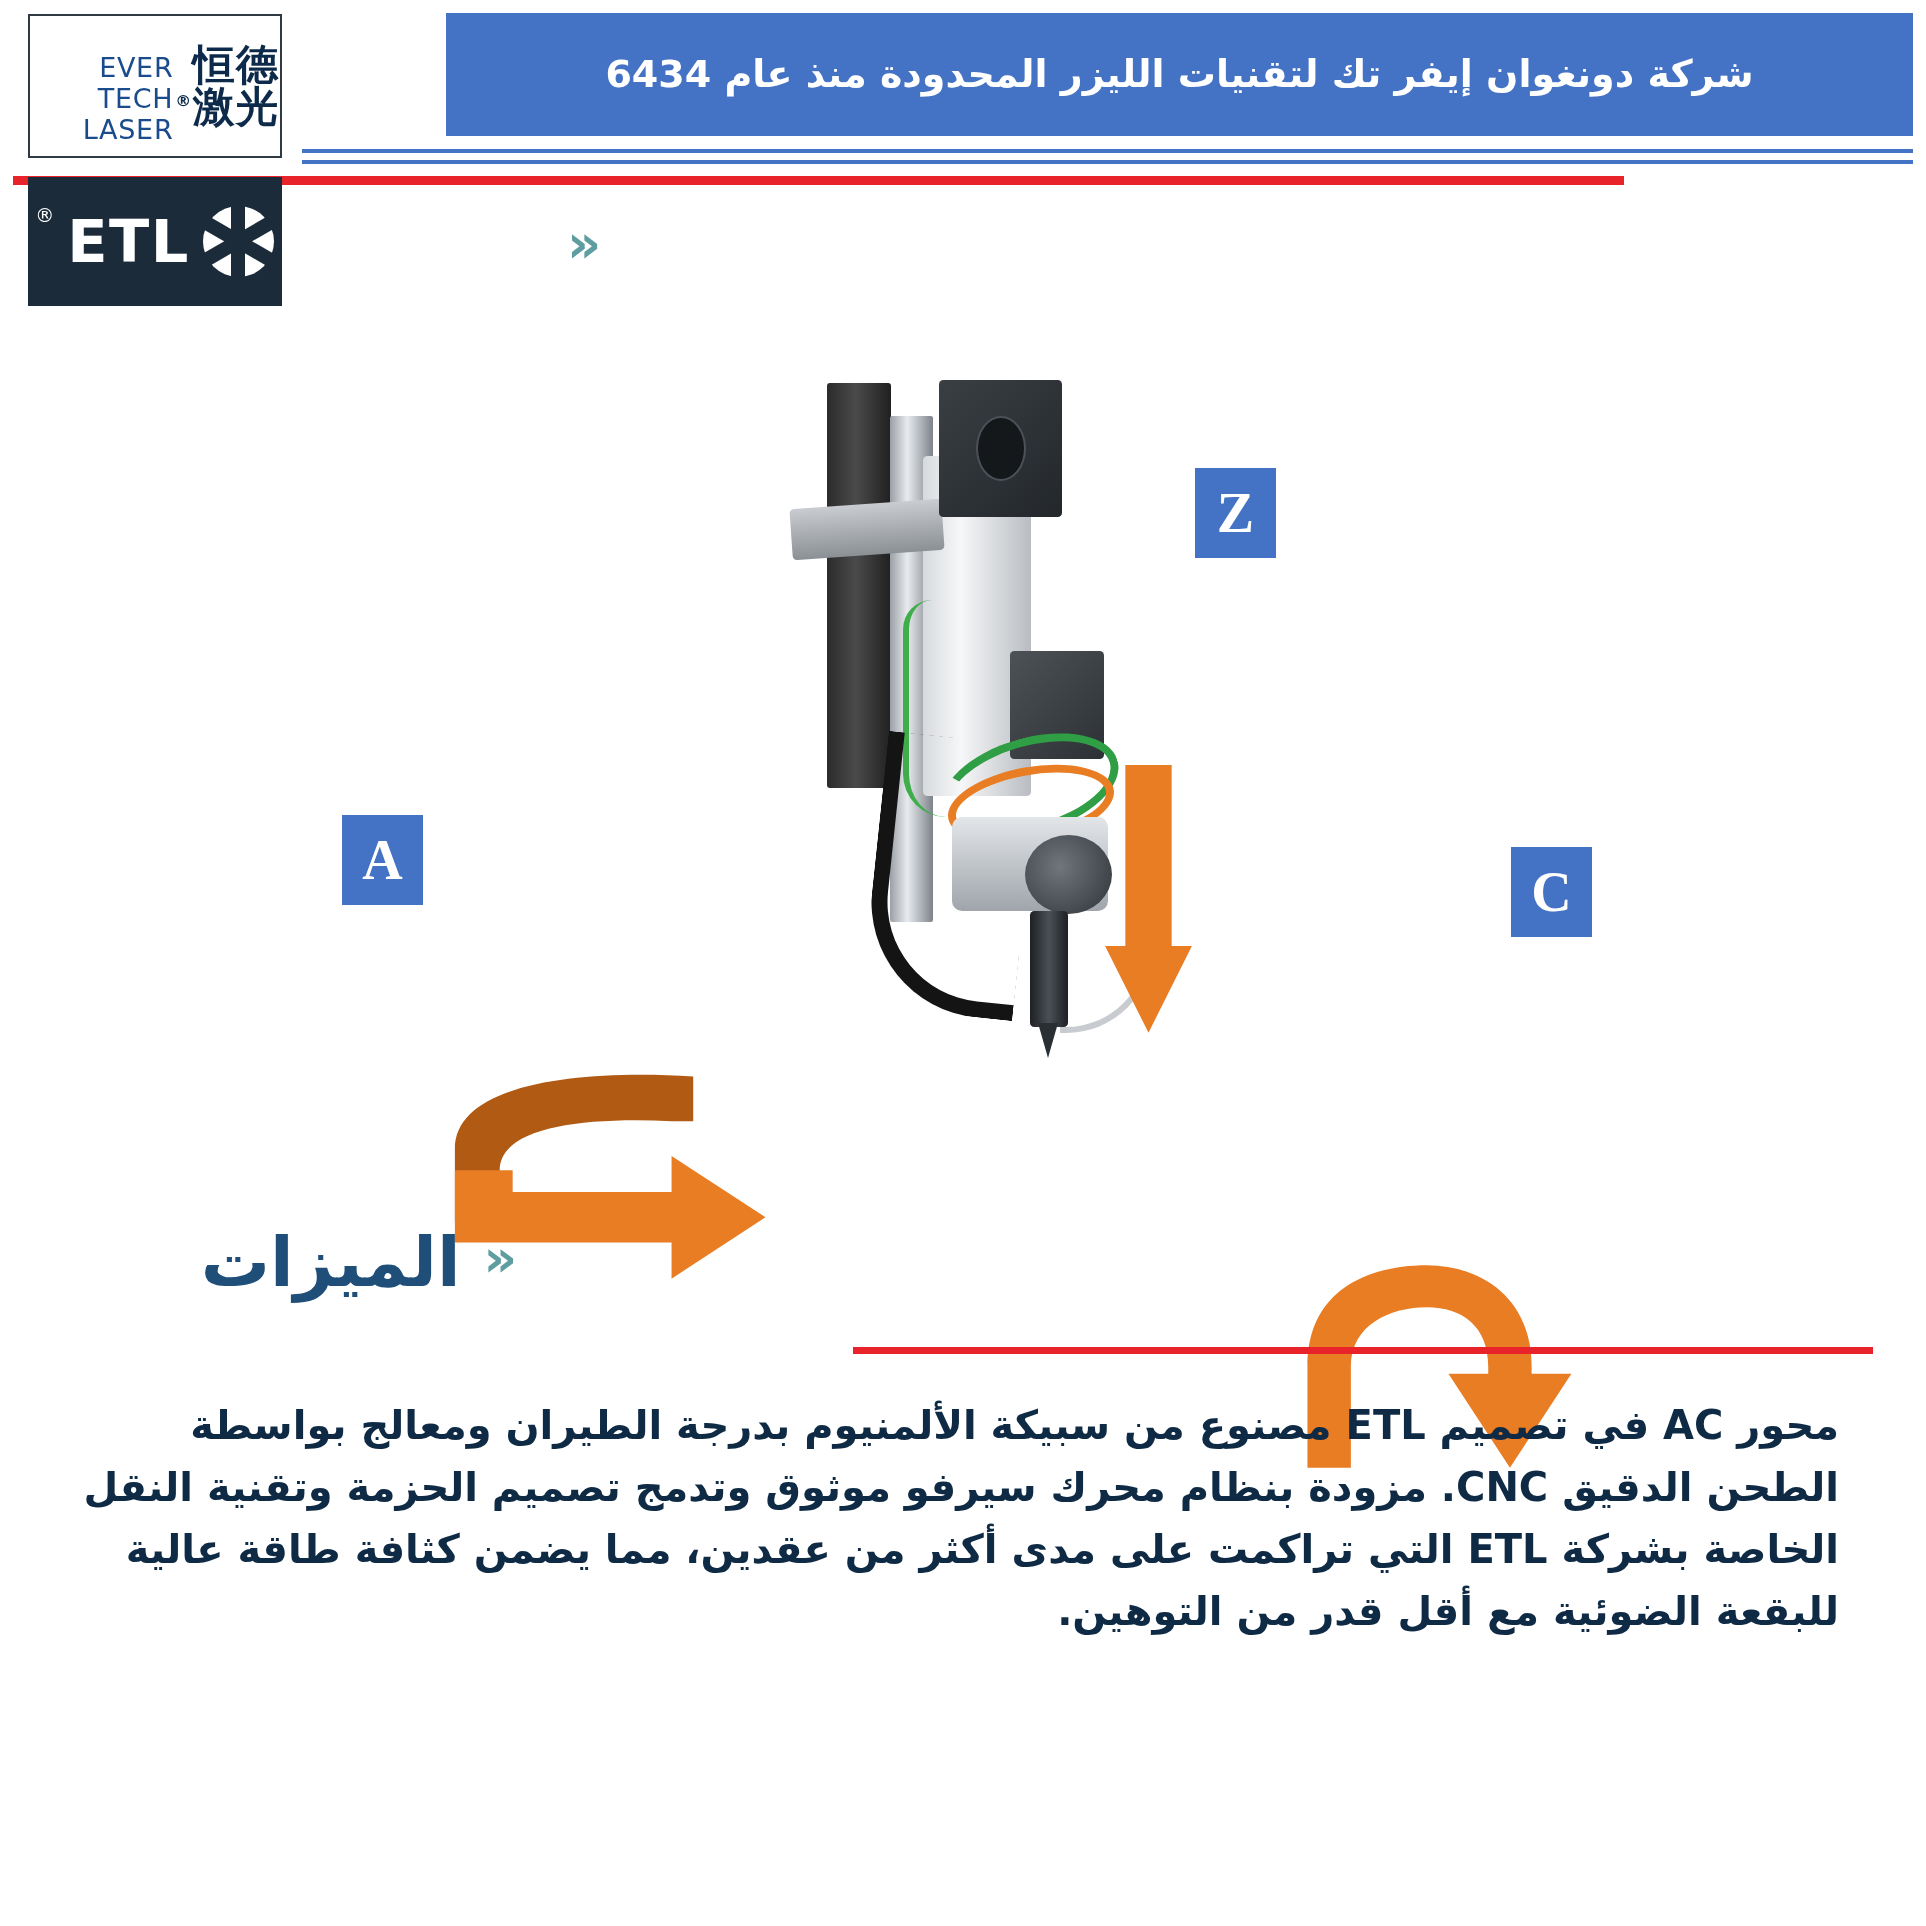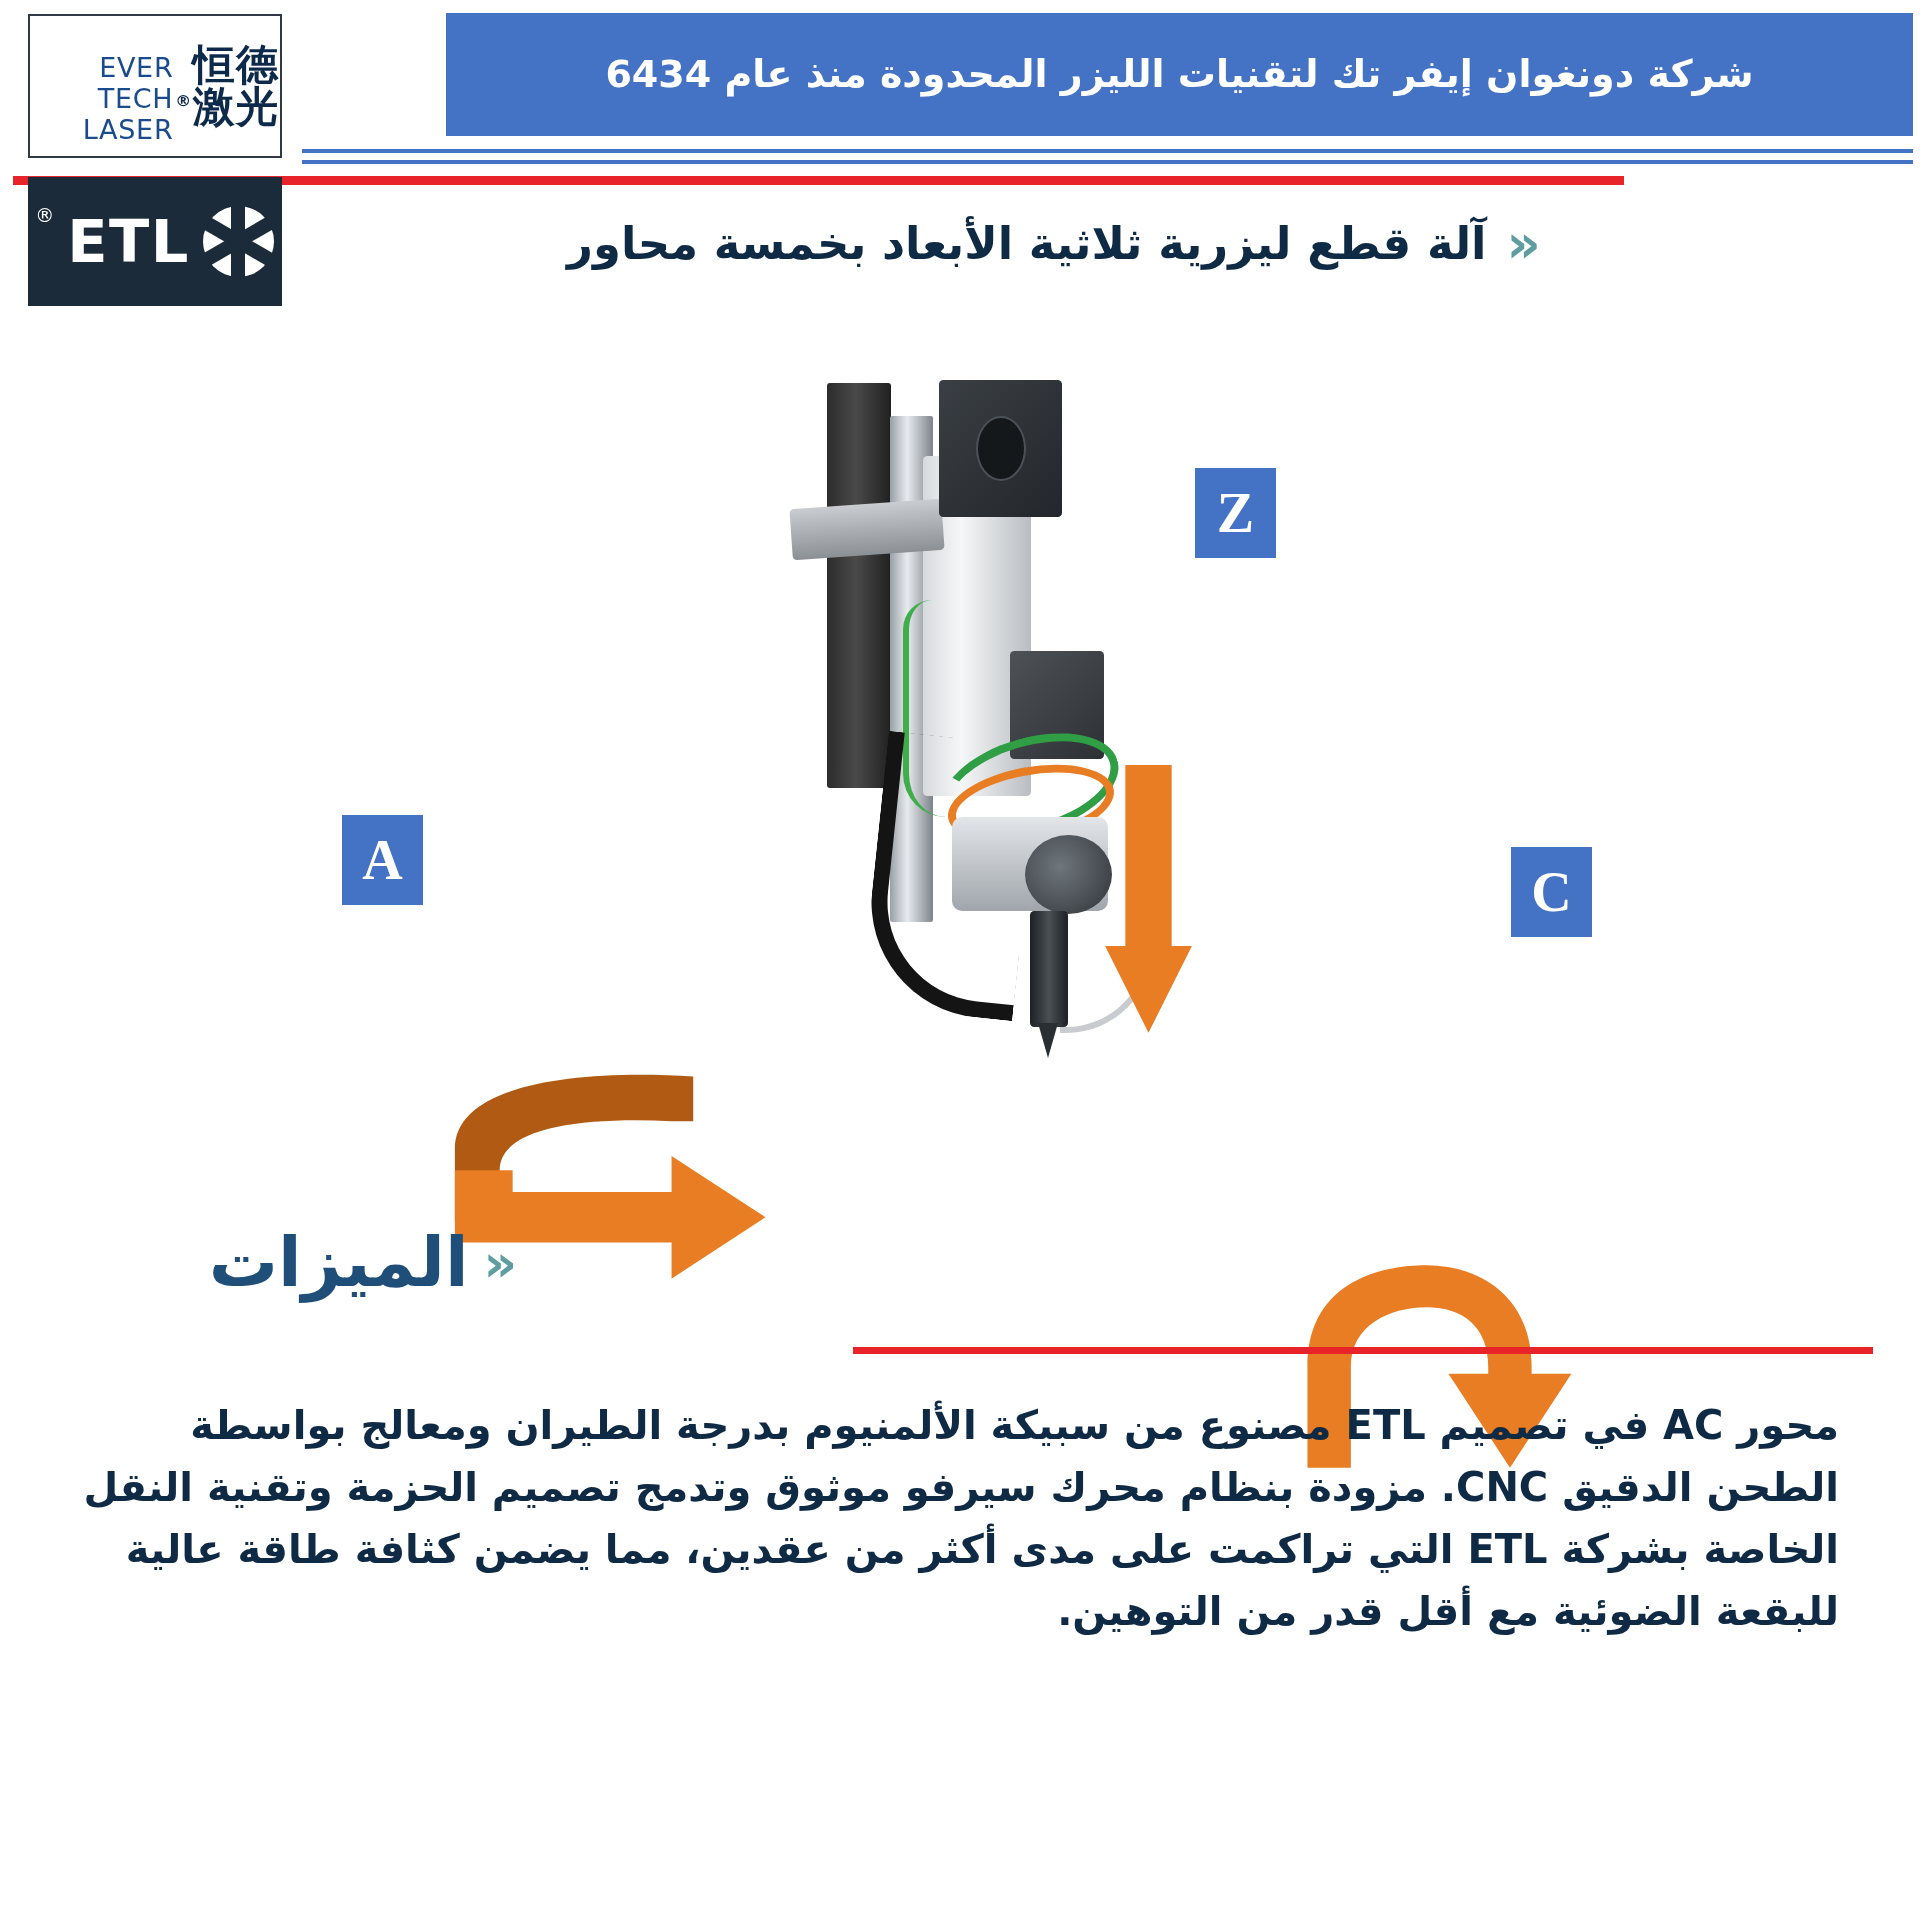--- a/index.html
+++ b/index.html
@@ -388,23 +388,22 @@
     width: 282px;
     height: 217px;
   }
 
   
   .features-row {
     position: absolute;
     top: 1228px;
     right: 1416px;
     display: flex;
-    align-items: center;
     flex-direction: row-reverse;
-    gap: 15px;
+    gap: 23px;
   }
   .features-title {
     font-size: 69px;
     font-weight: bold;
     color: #1f4e79;
     direction: rtl;
     line-height: 1;
   }
   .features-chev {
     color: #5f9ea0;
@@ -454,21 +453,20 @@
 
 <div class="logo-box-bottom">
   <div class="etl-asterisk">
       <span></span>
     </div>
   <div class="etl-text">ETL</div>
   <div class="etl-reg">®</div>
 </div>
 
 <div class="product-title-row">
-  <div class="product-title">آلة قطع ليزرية ثلاثية الأبعاد بخمسة محاور</div>
   <div class="chev">«</div>
 </div>
 
 <div class="photo-area">
 
   <div class="machine">
     <div class="m-col-dark"></div>
     <div class="m-rail"></div>
     <div class="m-white-body"></div>
     <div class="m-arm"></div>

